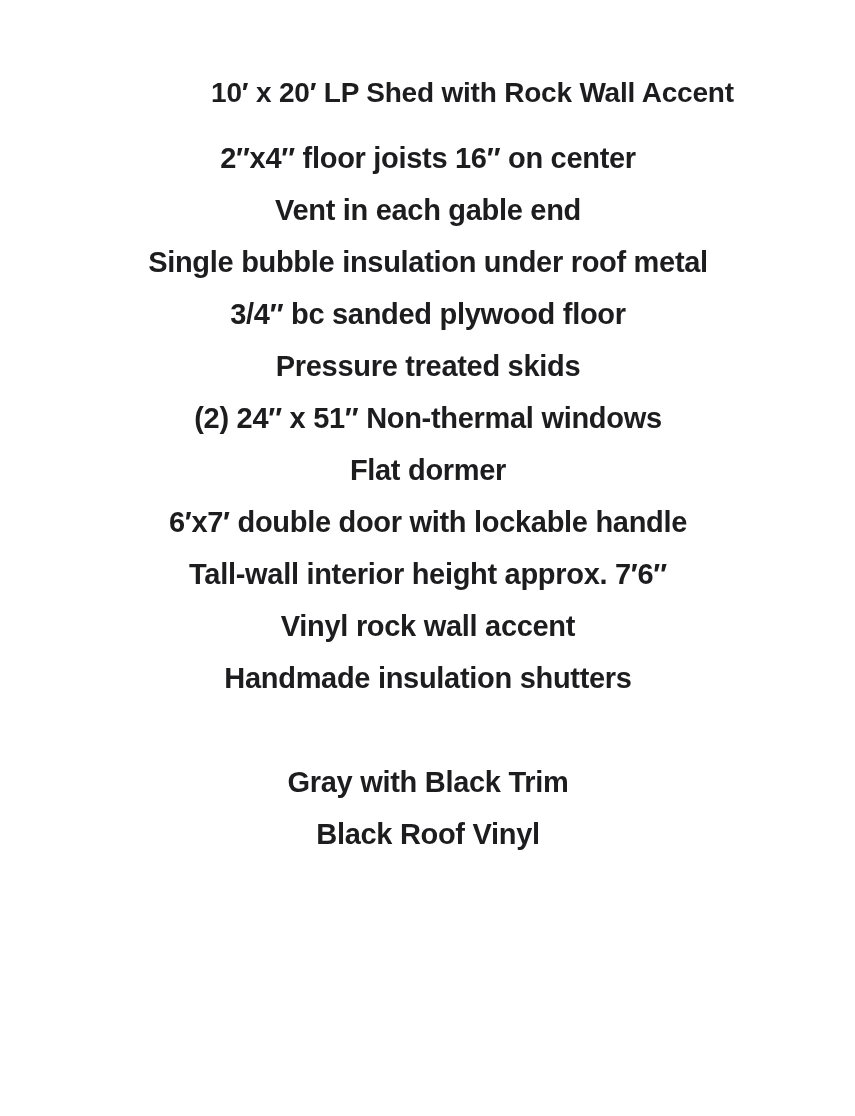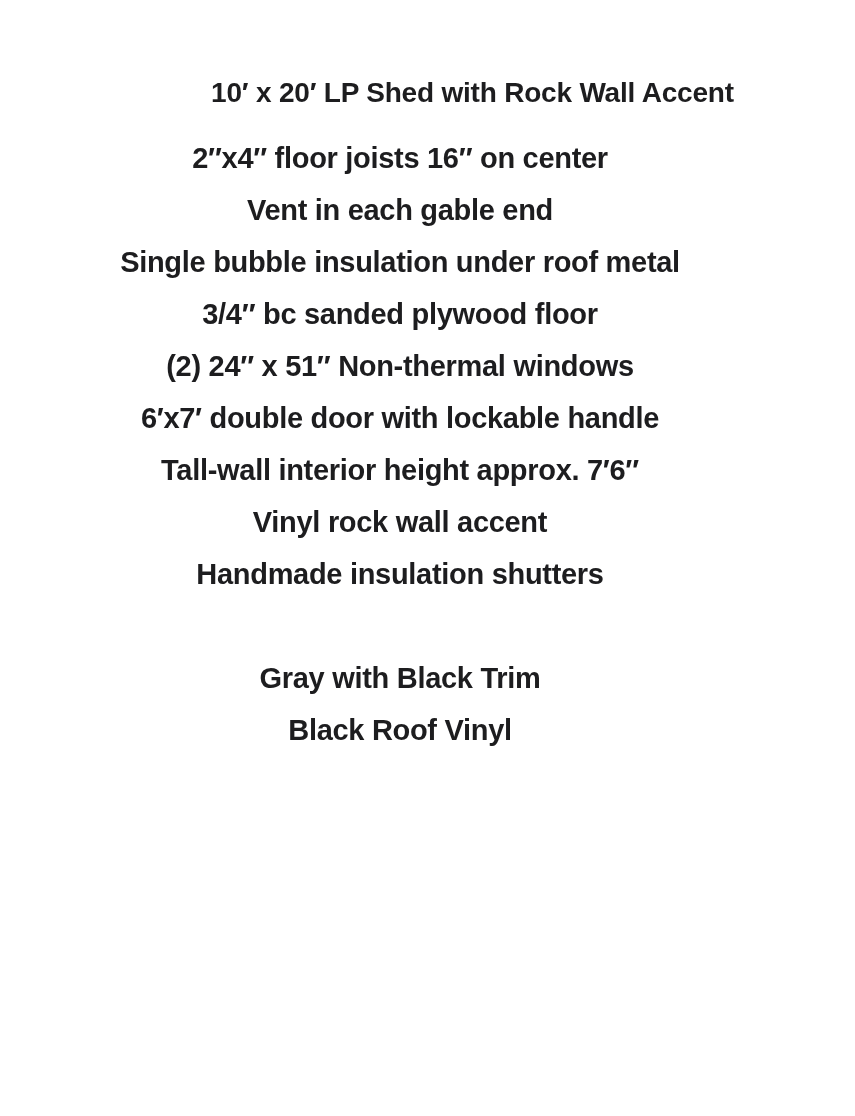--- a/index.html
+++ b/index.html
@@ -28,20 +28,21 @@
     white-space: nowrap;
   }
   .spec-list {
     position: absolute;
     top: 132px;
     left: 0;
     width: 800px;
     text-align: center;
     font-size: 29px;
     letter-spacing: -0.3px;
+    padding-left: 28px;
   }
   .line {
     height: 52px;
     line-height: 52px;
     white-space: nowrap;
   }
   .color-group {
     margin-top: 52px;
     text-align: center;
   }
@@ -49,21 +50,23 @@
 </head>
 <body>
 
 <div class="title">10′ x 20′ LP Shed with Rock Wall Accent</div>
 
 <div class="spec-list">
   <div class="line">2″x4″ floor joists 16″ on center</div>
   <div class="line">Vent in each gable end</div>
   <div class="line">Single bubble insulation under roof metal</div>
   <div class="line">3/4″ bc sanded plywood floor</div>
+  <div class="line">Pressure treated skids</div>
   <div class="line">(2) 24″ x 51″ Non-thermal windows</div>
+  <div class="line">Flat dormer</div>
   <div class="line">6′x7′ double door with lockable handle</div>
   <div class="line">Tall-wall interior height approx. 7′6″</div>
   <div class="line">Vinyl rock wall accent</div>
   <div class="line">Handmade insulation shutters</div>
 
   <div class="color-group">
     <div class="line">Gray with Black Trim</div>
     <div class="line">Black Roof Vinyl</div>
   </div>
 </div>

